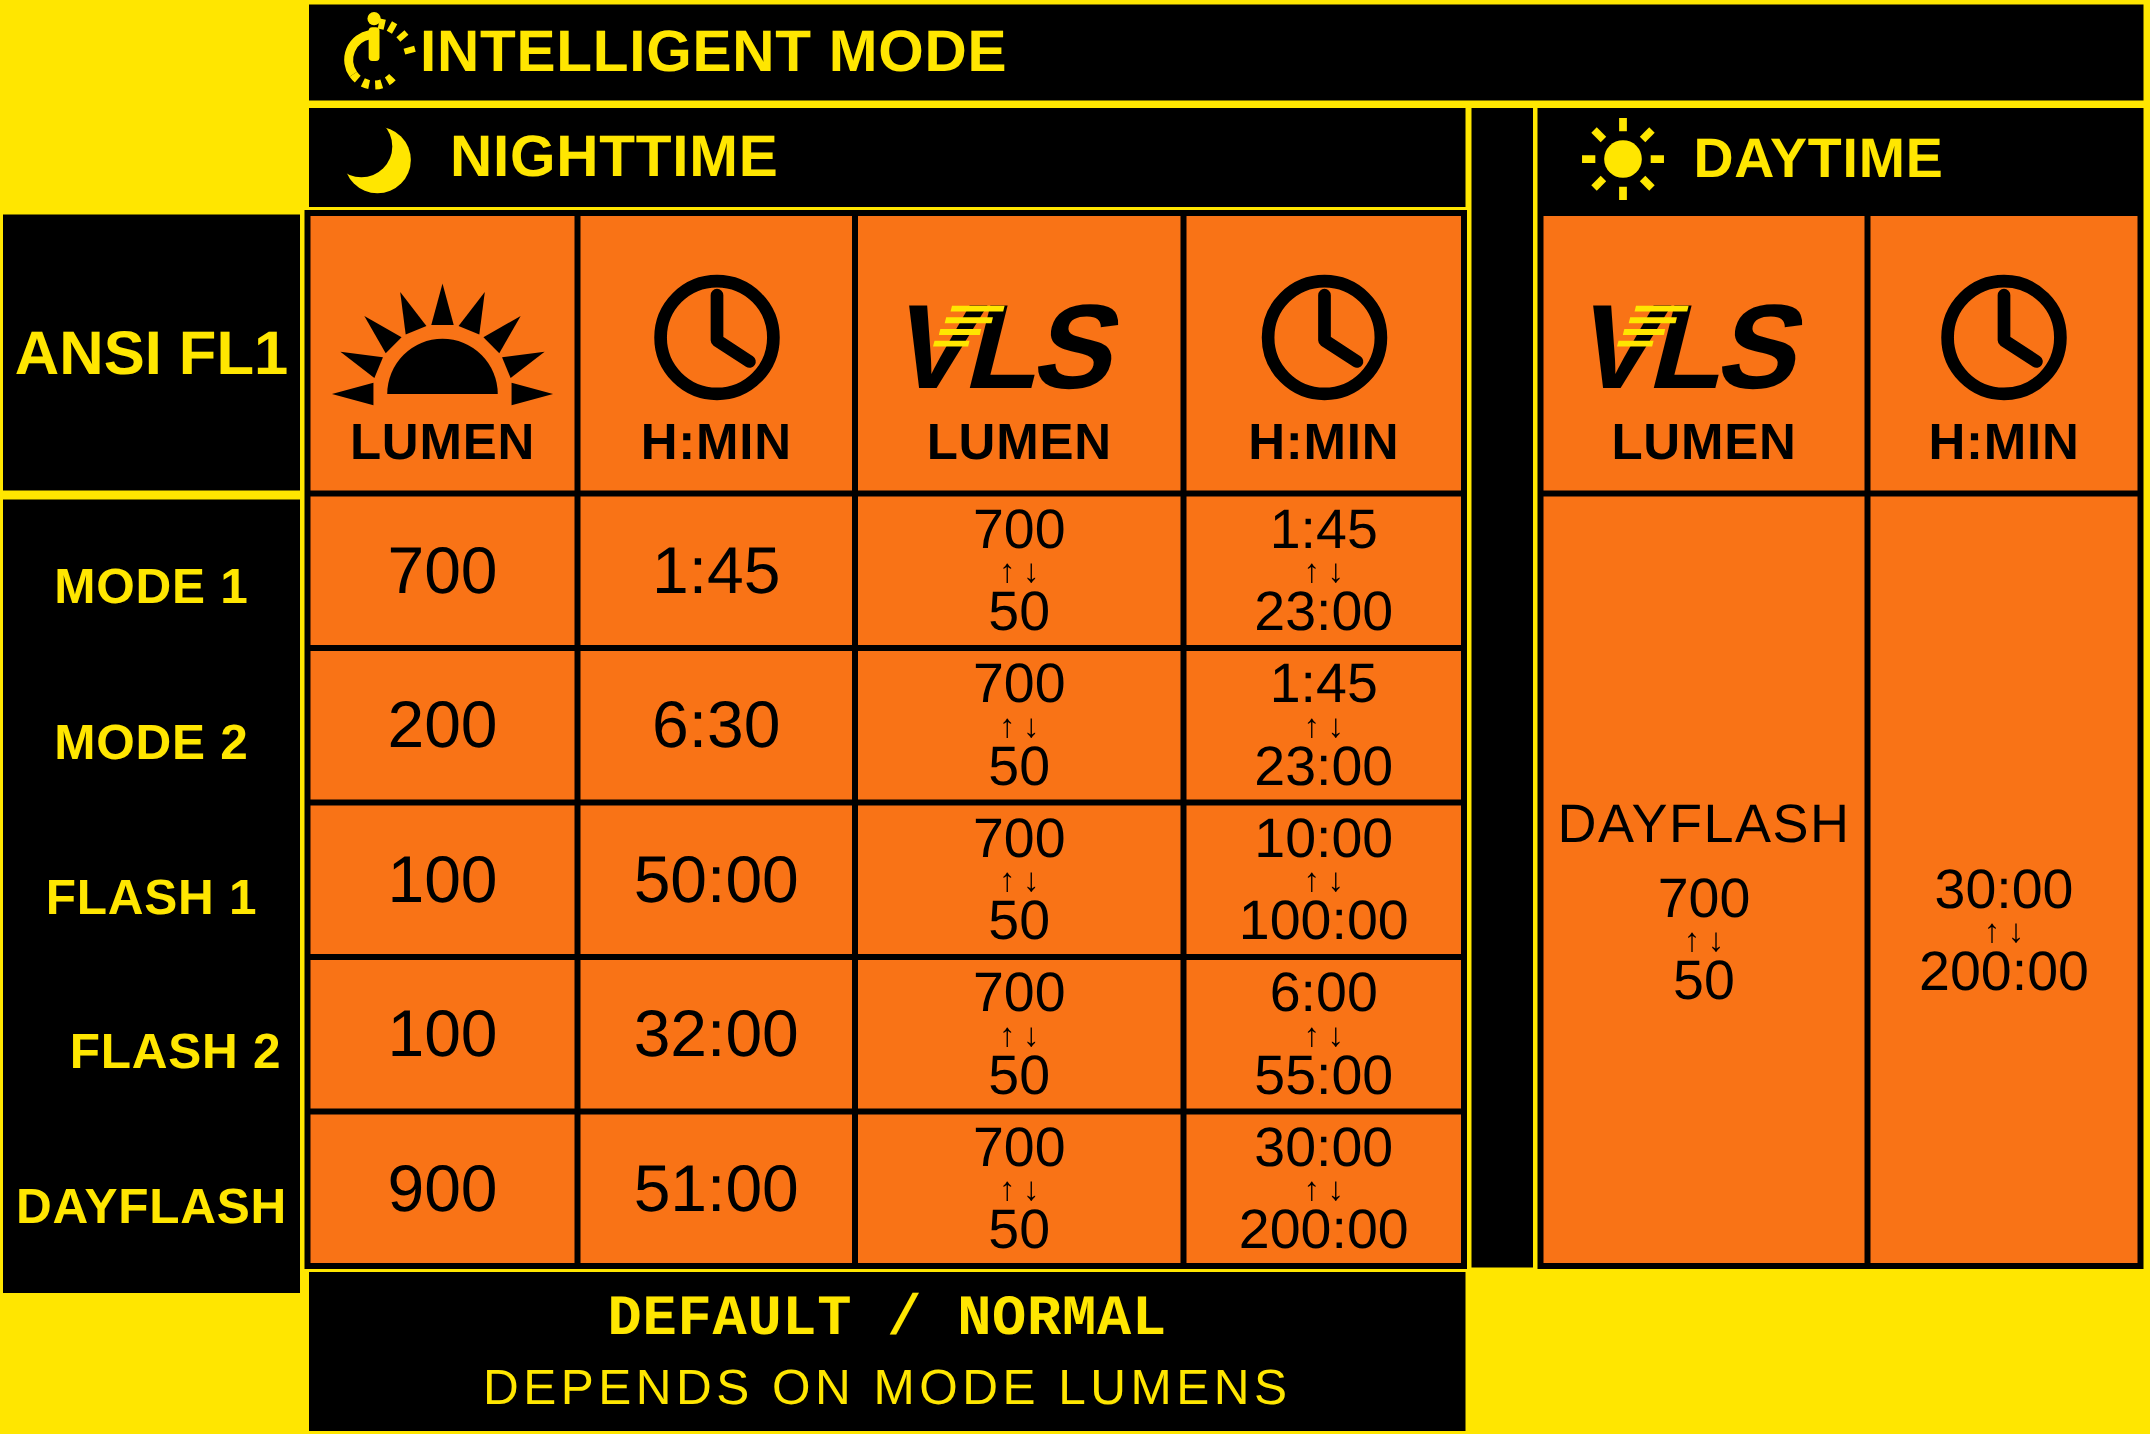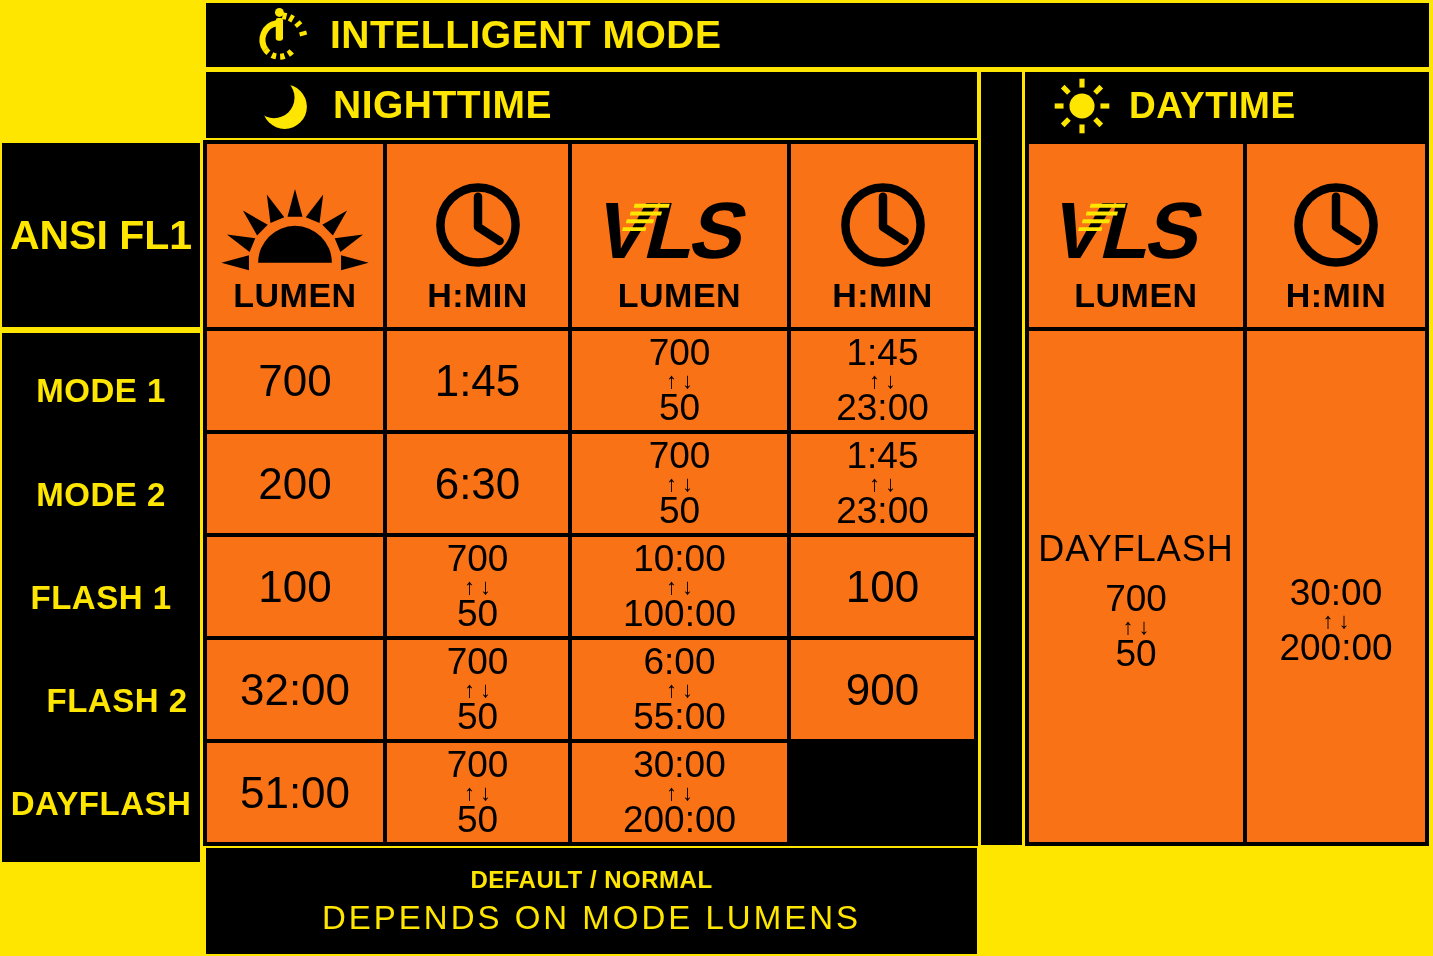--- a/index.html
+++ b/index.html
@@ -7,23 +7,23 @@
     width:1433px;height:956px;position:relative;overflow:hidden;
     background:#FFE600;
     font-family:"Liberation Sans", sans-serif;
     -webkit-font-smoothing:antialiased;
   }
   .abs{position:absolute;box-sizing:border-box;}
   .blackbar{background:#000;color:#FFE600;display:flex;align-items:center;}
   .bar-label{font-weight:bold;color:#FFE600;}
 
   
-  #intelligent-bar{left:206px;top:3px;width:1223px;height:64px;padding-left:46px;gap:20px;}
+  #intelligent-bar{left:206px;top:3px;width:1223px;height:64px;padding-left:16px;}
   #intelligent-bar .bar-label{font-size:39px;letter-spacing:.5px;}
-  #nighttime-bar{left:206px;top:72px;width:771px;height:66px;padding-left:49px;gap:22px;}
+  #nighttime-bar{left:206px;top:72px;width:771px;height:66px;padding-left:16px;gap:22px;}
   #nighttime-bar .bar-label{font-size:39px;letter-spacing:.5px;}
   #daytime-bar{left:1025px;top:72px;width:404px;height:68px;padding-left:26px;gap:16px;}
   #daytime-bar .bar-label{font-size:37px;letter-spacing:.5px;}
   #section-divider{left:981px;top:72px;width:41px;height:773px;background:#000;}
 
   
   .rowlabel{background:#000;color:#FFE600;font-weight:bold;
     display:flex;align-items:center;justify-content:center;text-align:center;}
   #corner-cell{left:2px;top:143px;width:198px;height:184px;font-size:41px;}
   .mode-cell{left:2px;width:198px;height:116px;font-size:33px;letter-spacing:.5px;}
@@ -45,21 +45,21 @@
   .stack{display:flex;flex-direction:column;align-items:center;line-height:1.02;}
   .stack .v{font-size:37px;}
   .arrows{display:flex;gap:5px;font-size:22px;font-weight:bold;line-height:.9;margin:-1px 0;}
   .day-mode-label{font-size:36px;letter-spacing:1px;margin-bottom:10px;}
   #day-lumen-cell .stack, #day-lumen-cell .day-mode-label{transform:translateY(14px);}
   #day-hmin-cell .stack{transform:translateY(34px);}
 
   
   #footer-bar{left:206px;top:848px;width:771px;height:106px;background:#000;color:#FFE600;
     display:flex;flex-direction:column;align-items:center;justify-content:center;gap:5px;}
-  #footer-line1{font-weight:bold;font-size:24px;letter-spacing:.5px;}
+  #footer-line1{font-weight:bold;font-size:38px;letter-spacing:.5px;font-family:Liberation Mono, monospace;}
   #footer-line2{font-size:33px;letter-spacing:3px;}
 
   .defs-hidden{position:absolute;width:0;height:0;overflow:hidden;}
 </style>
 </head>
 <body>
 
 <svg class="defs-hidden" xmlns="http://www.w3.org/2000/svg" aria-hidden="true">
   <symbol id="sym-clock" viewBox="0 0 100 100">
     <circle cx="50" cy="50" r="40" fill="none" stroke="#000" stroke-width="9"></circle>
@@ -230,20 +230,23 @@
           <span>↓</span>
         </span>
         <span class="v">23:00</span>
       </span>
   </div>
 
   <div class="cell">
       <span class="val">100</span>
     </div>
   <div class="cell">
+      <span class="val">50:00</span>
+    </div>
+  <div class="cell">
     <span class="stack">
         <span class="v">700</span>
         <span class="arrows">
           <span>↑</span>
           <span>↓</span>
         </span>
         <span class="v">50</span>
       </span>
   </div>
   <div class="cell">

